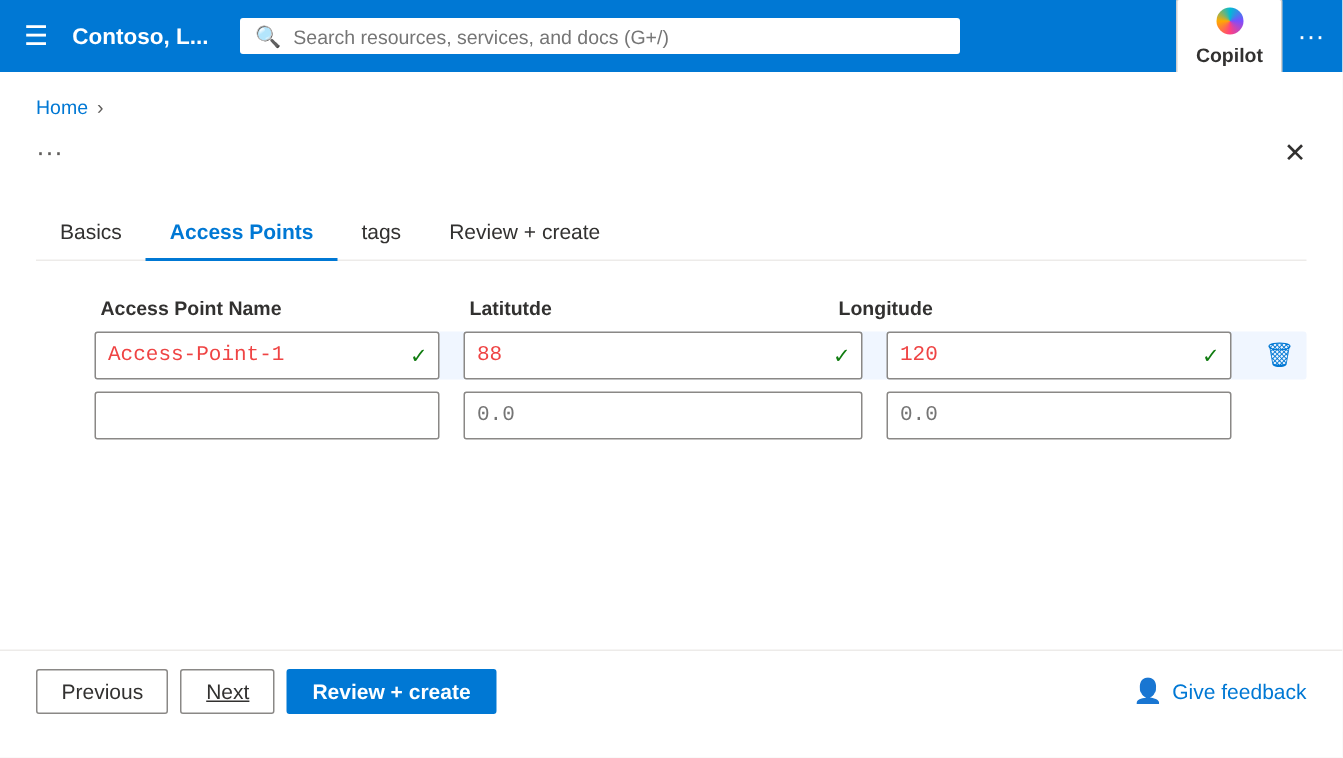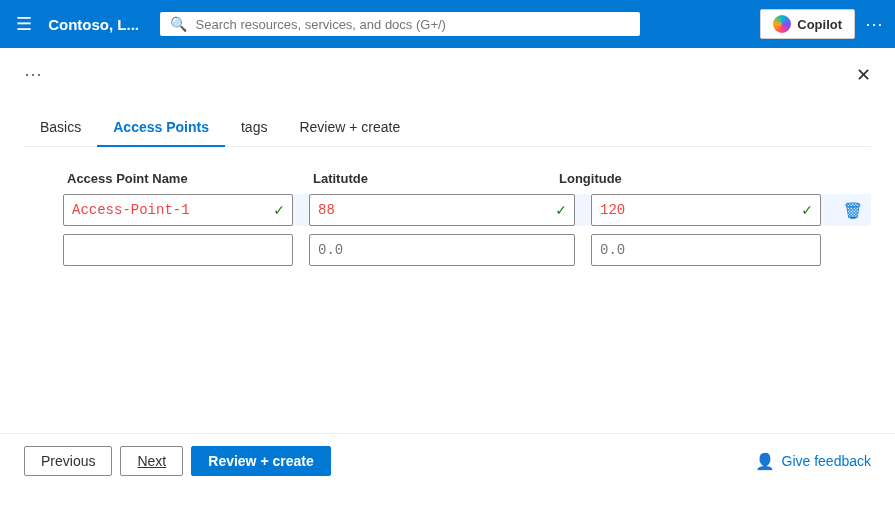--- a/index.html
+++ b/index.html
@@ -57,20 +57,21 @@
       align-items: center;
       gap: 6px;
       background: white;
       border: 1px solid #d2d0ce;
       border-radius: 2px;
       padding: 5px 12px;
       cursor: pointer;
       font-size: 13px;
       font-weight: 600;
       color: #323130;
+      flex-direction: column;
     }
     .copilot-icon {
       width: 18px;
       height: 18px;
       background: conic-gradient(from 180deg, #ff4081, #ffaa00, #00bcd4, #7c4dff, #ff4081);
       border-radius: 50%;
     }
     .topbar-dots { color: white; font-size: 18px; cursor: pointer; }
 
     
@@ -272,20 +273,24 @@
     <button class="copilot-btn">
       <div class="copilot-icon"></div>
       <span>Copilot</span>
     </button>
     <span class="topbar-dots">···</span>
   </div>
 </div>
 
 <div class="main">
 
+  <div class="breadcrumb">
+    <span>Home</span>
+    <span class="breadcrumb-sep">›</span>
+  </div>
 
   <div class="page-title-row">
     <span class="page-title-dots">···</span>
     <span class="page-close">✕</span>
   </div>
 
   <div class="tabs">
     <div class="tab">Basics</div>
     <div class="tab active">Access Points</div>
     <div class="tab">tags</div>

